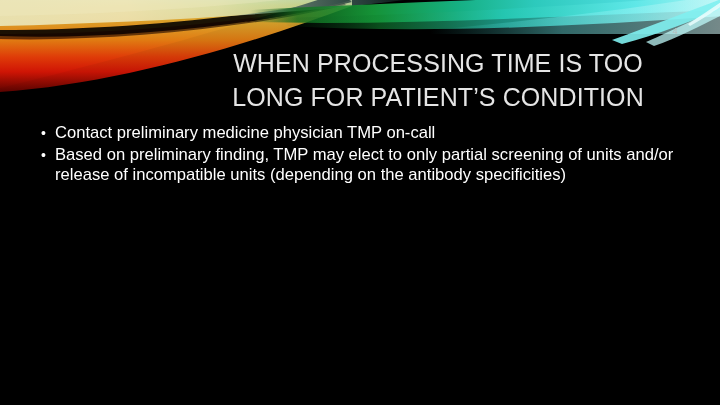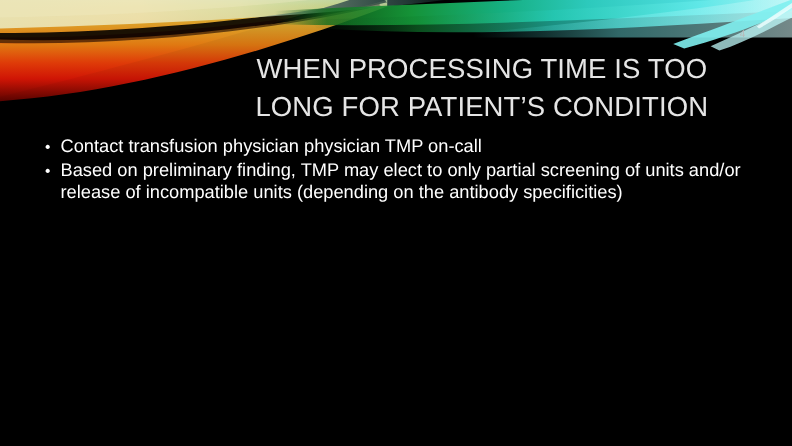--- a/index.html
+++ b/index.html
@@ -168,21 +168,21 @@
 
   <div id="slide-number">4</div>
 
   <div id="title">WHEN PROCESSING TIME IS TOO
 LONG FOR PATIENT’S CONDITION</div>
 
   <div id="body">
 
     <div class="bullet-row">
       <span class="bullet-mark">•</span>
-      <span class="bullet-text">Contact transfusion physician physician TMP on-call</span>
+      <span class="bullet-text">Contact preliminary medicine physician TMP on-call</span>
     </div>
 
     <div class="bullet-row">
       <span class="bullet-mark">•</span>
       <span class="bullet-text">Based on preliminary finding, TMP may elect to only partial screening of units and/or release of incompatible units (depending on the antibody specificities)</span>
     </div>
 
   </div>
 </div>
 

